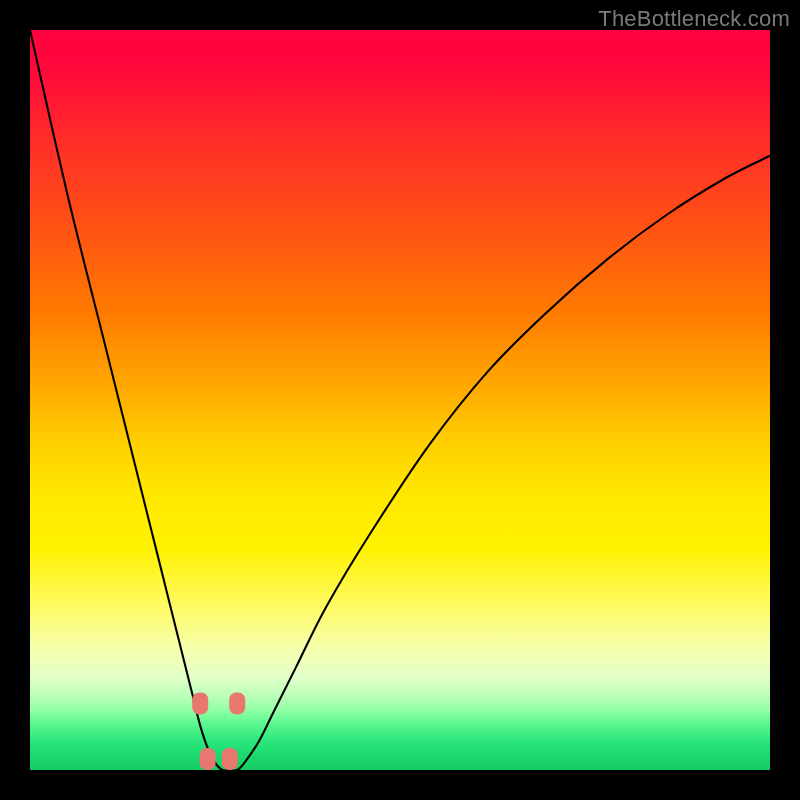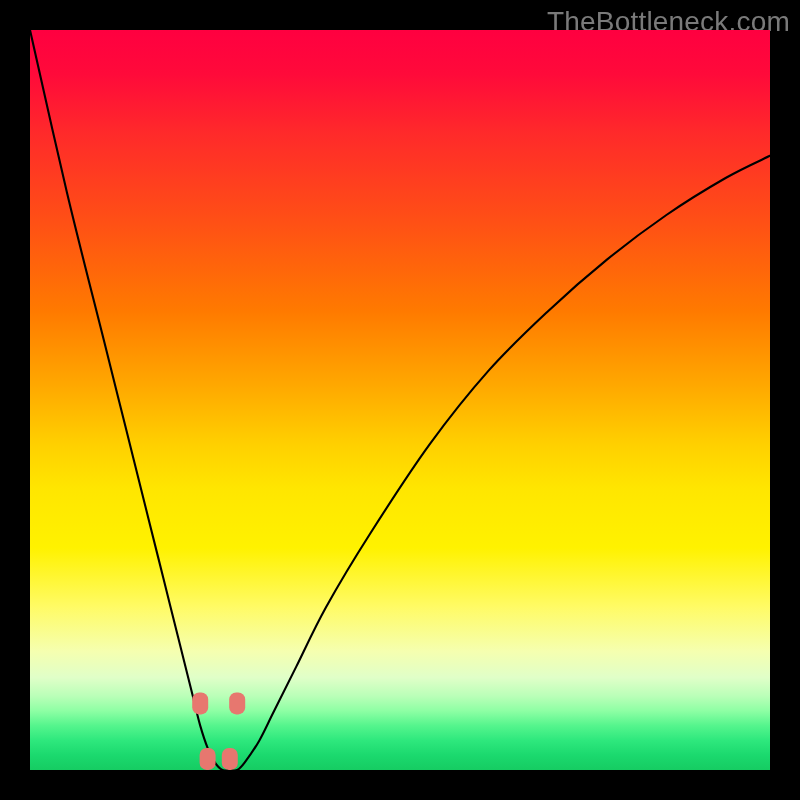--- a/index.html
+++ b/index.html
@@ -43,21 +43,21 @@
       #2ee87d 96%,
       #1bd96e 98%,
       #16cc62 100%
     );
   }
   .watermark {
     position: absolute;
     top: 6px;
     right: 10px;
     color: #7a7a7a;
-    font-size: 28px;
+    font-size: 22px;
     letter-spacing: 0.2px;
     font-weight: 400;
     user-select: none;
   }
   svg.curve {
     position: absolute;
     left: 0; top: 0;
     width: 100%; height: 100%;
     overflow: visible;
   }

